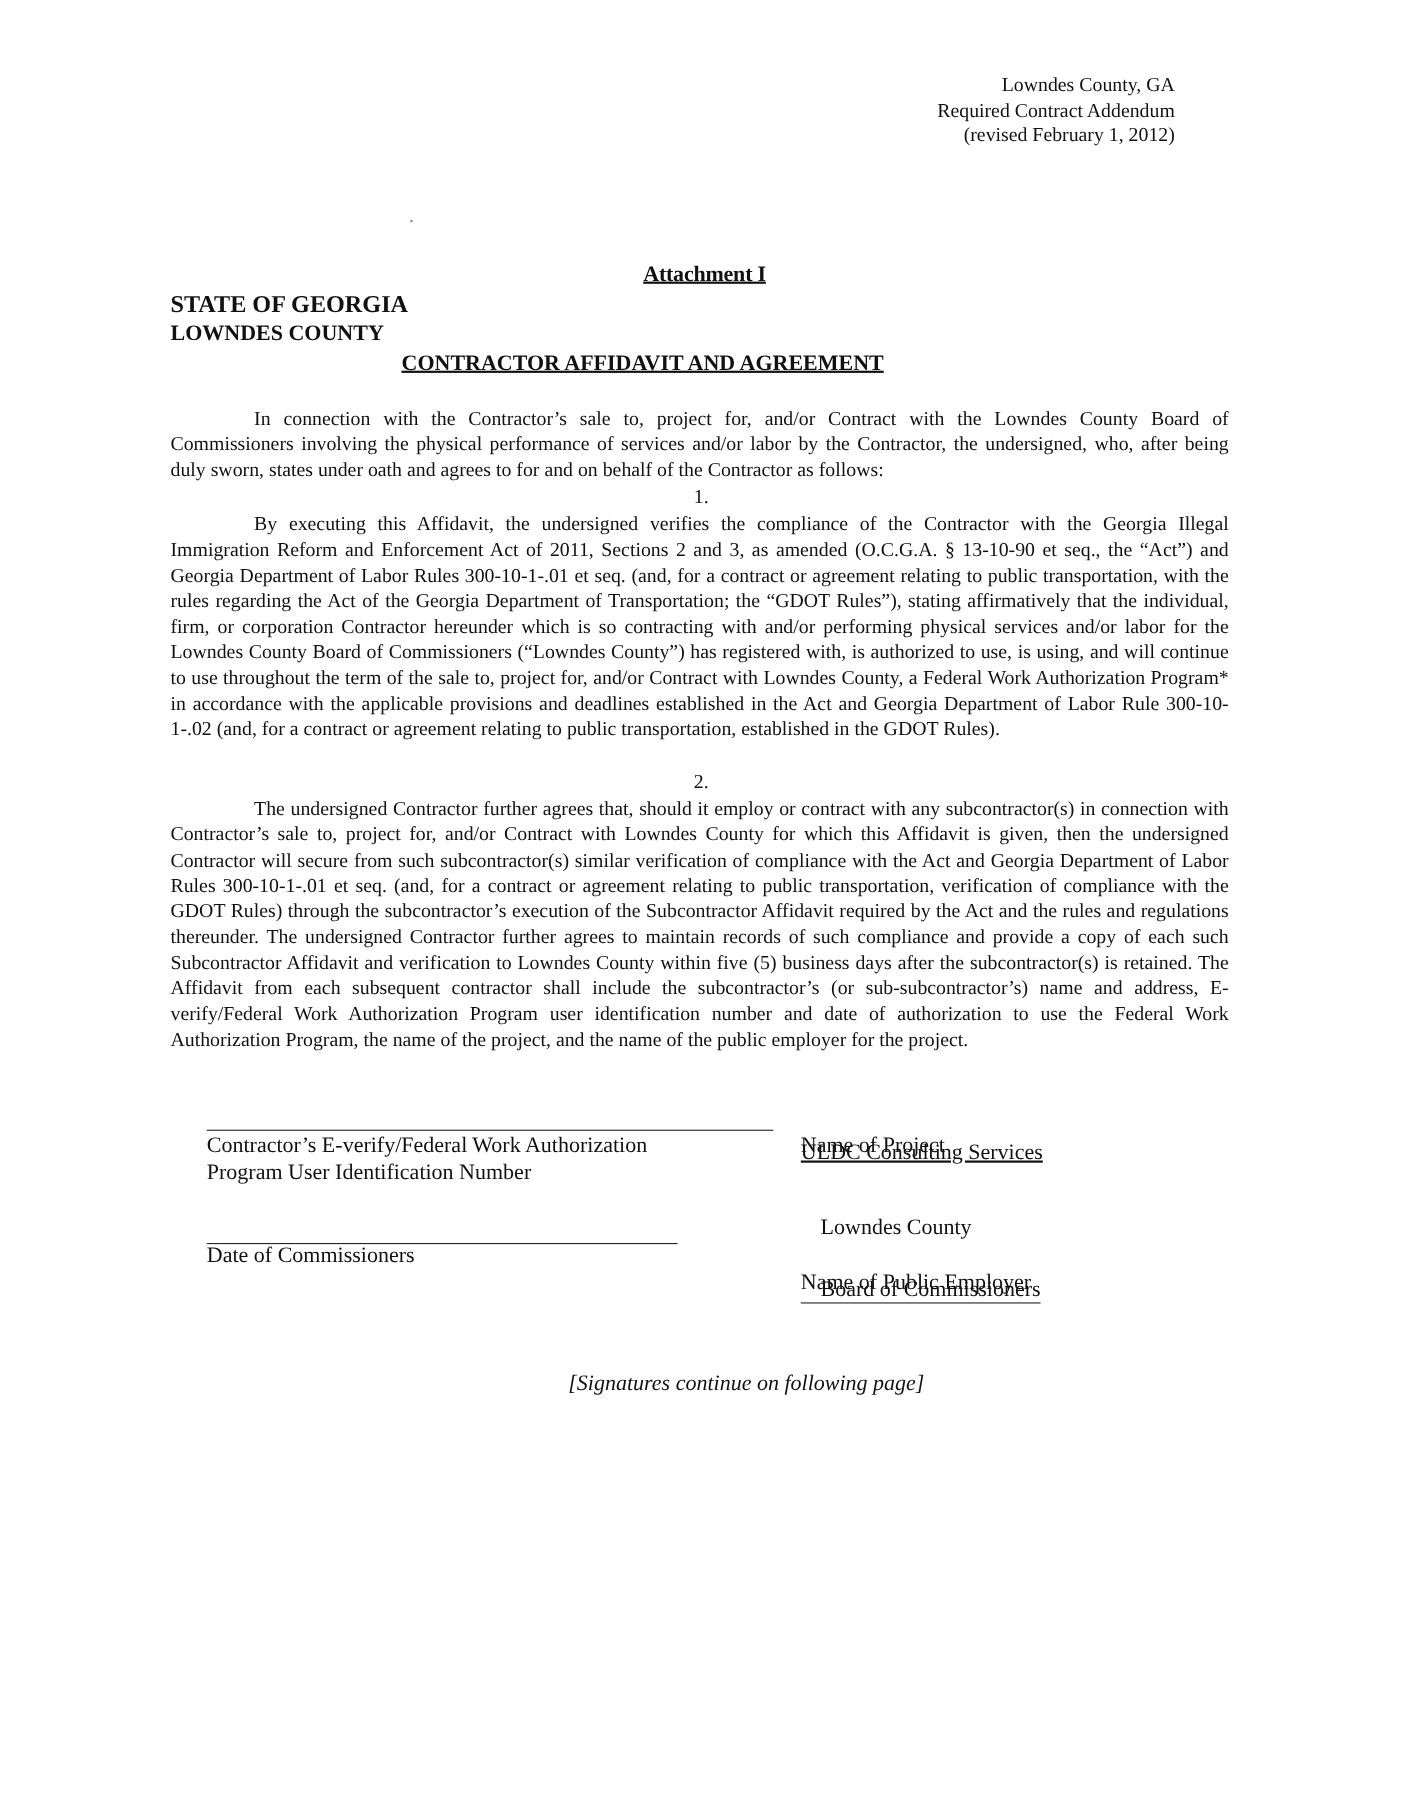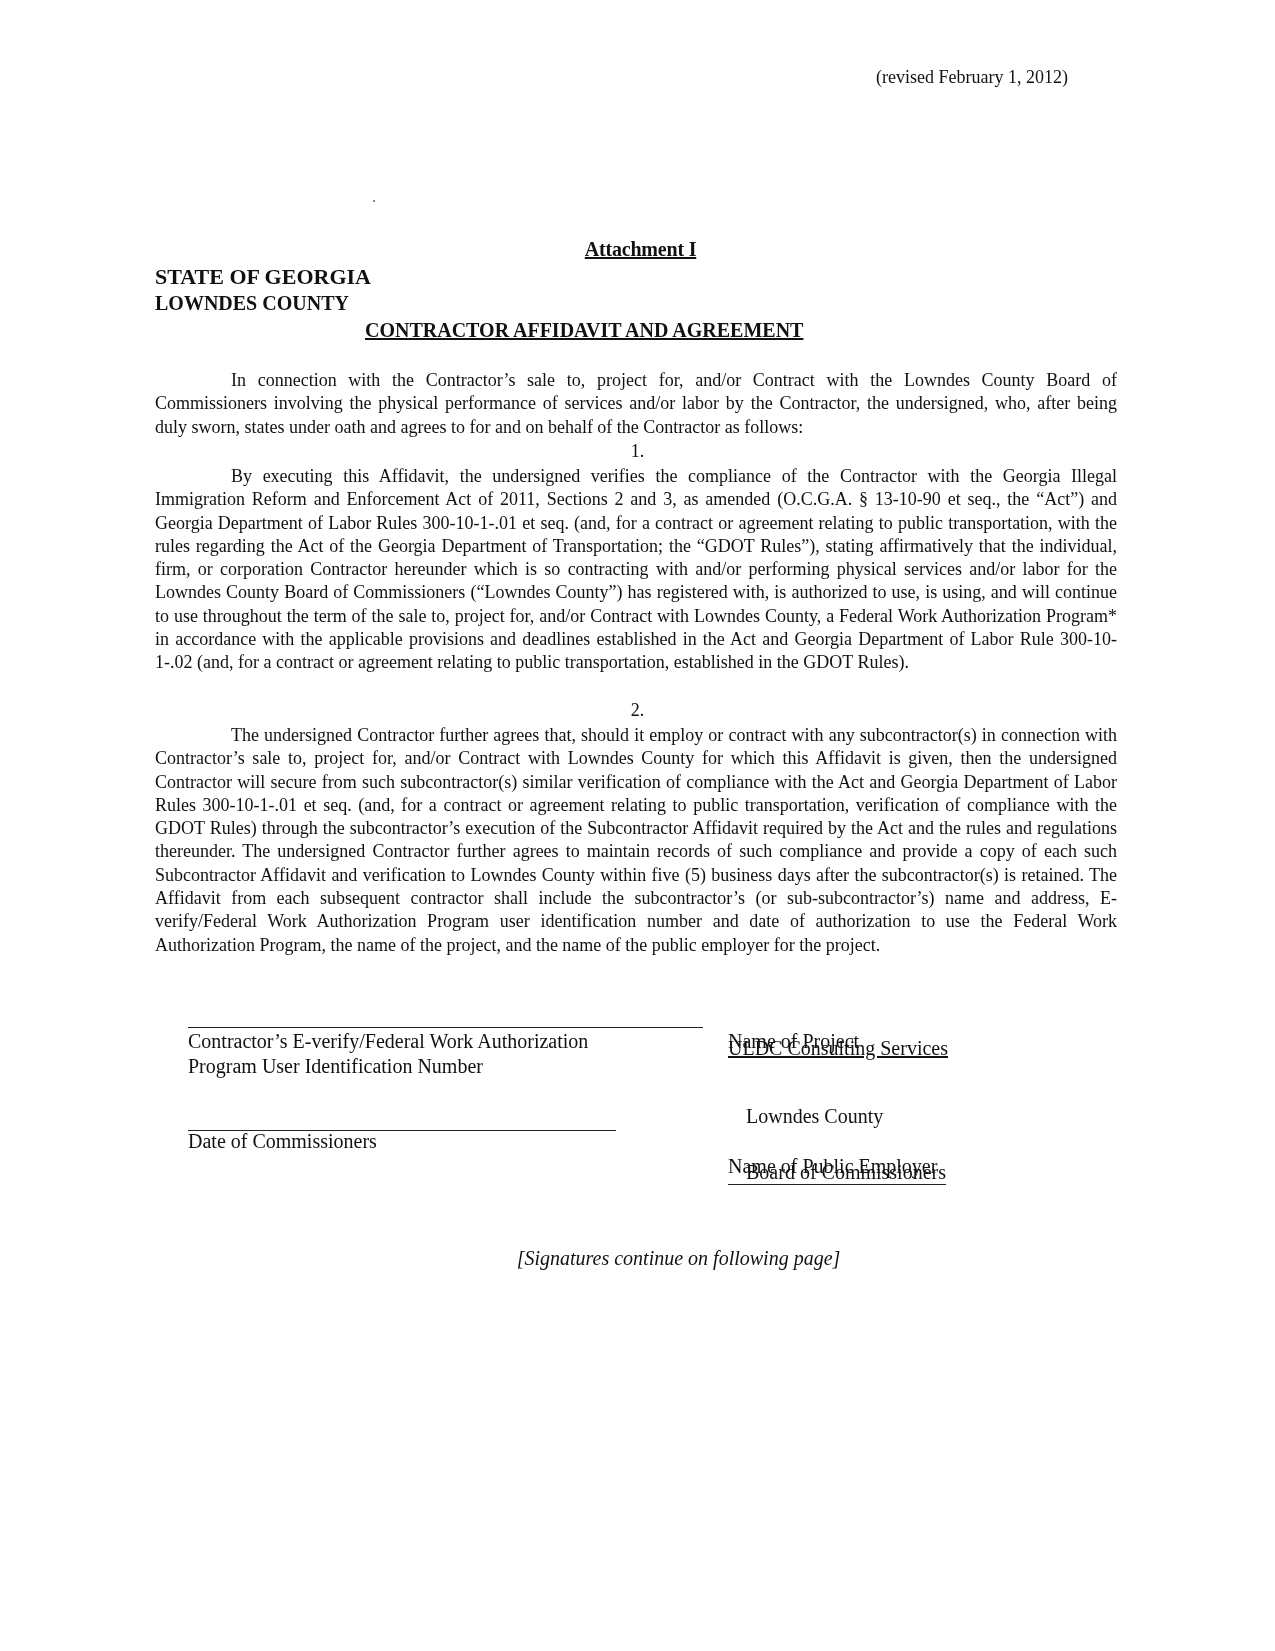--- a/index.html
+++ b/index.html
@@ -26,20 +26,22 @@
     .sig-text { position: absolute; font-size: 20px; line-height: 25.5px; white-space: nowrap; }
     .ul { text-decoration: underline; margin-top: 32px; }
     .cont { position: absolute; left: 0; width: 1275px; top: 1247px; text-align: center; font-size: 20px; font-style: italic; padding-left: 41px; }
   </style>
 </head>
 <body>
 
 <div class="page">
 
   <div class="hdr">
+    <div>Lowndes County, GA</div>
+    <div>Required Contract Addendum</div>
     <div>(revised February 1, 2012)</div>
   </div>
 
   <div class="speck"></div>
 
   <div class="attach"><span>Attachment I</span></div>
 
   <div class="state">STATE OF GEORGIA</div>
   <div class="county">LOWNDES COUNTY</div>
   <div class="title">CONTRACTOR AFFIDAVIT AND AGREEMENT</div>

